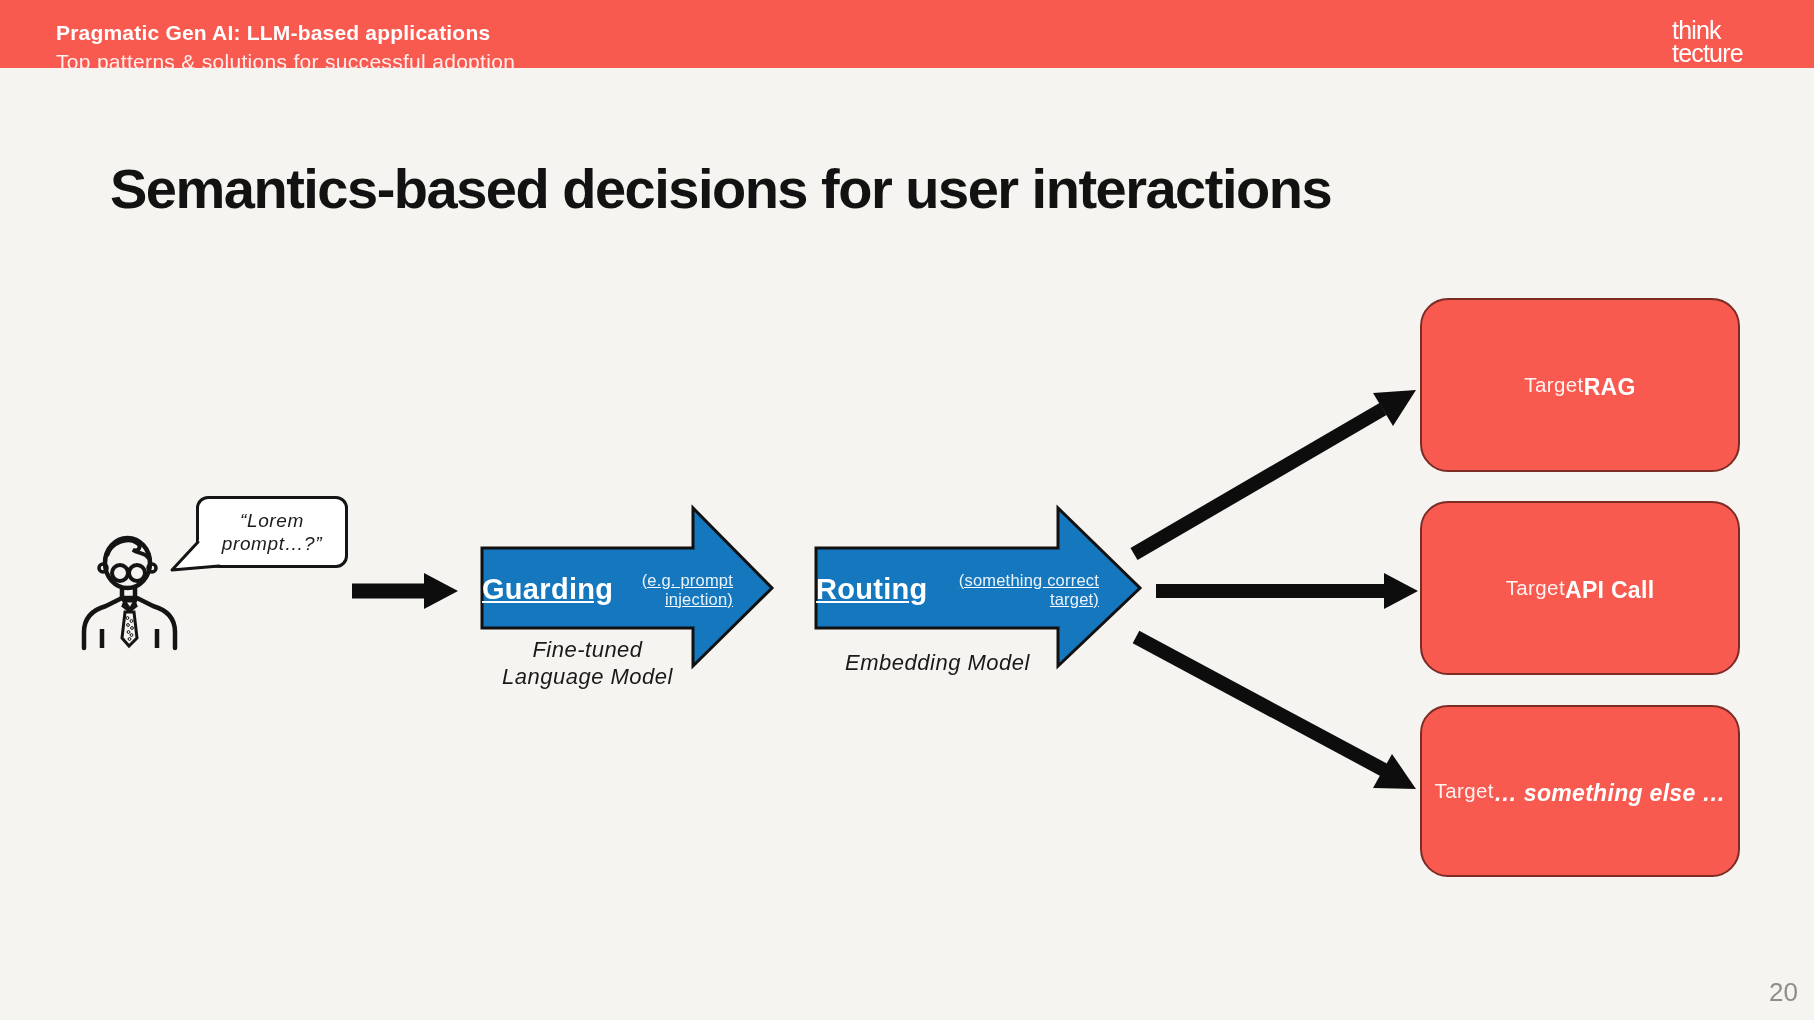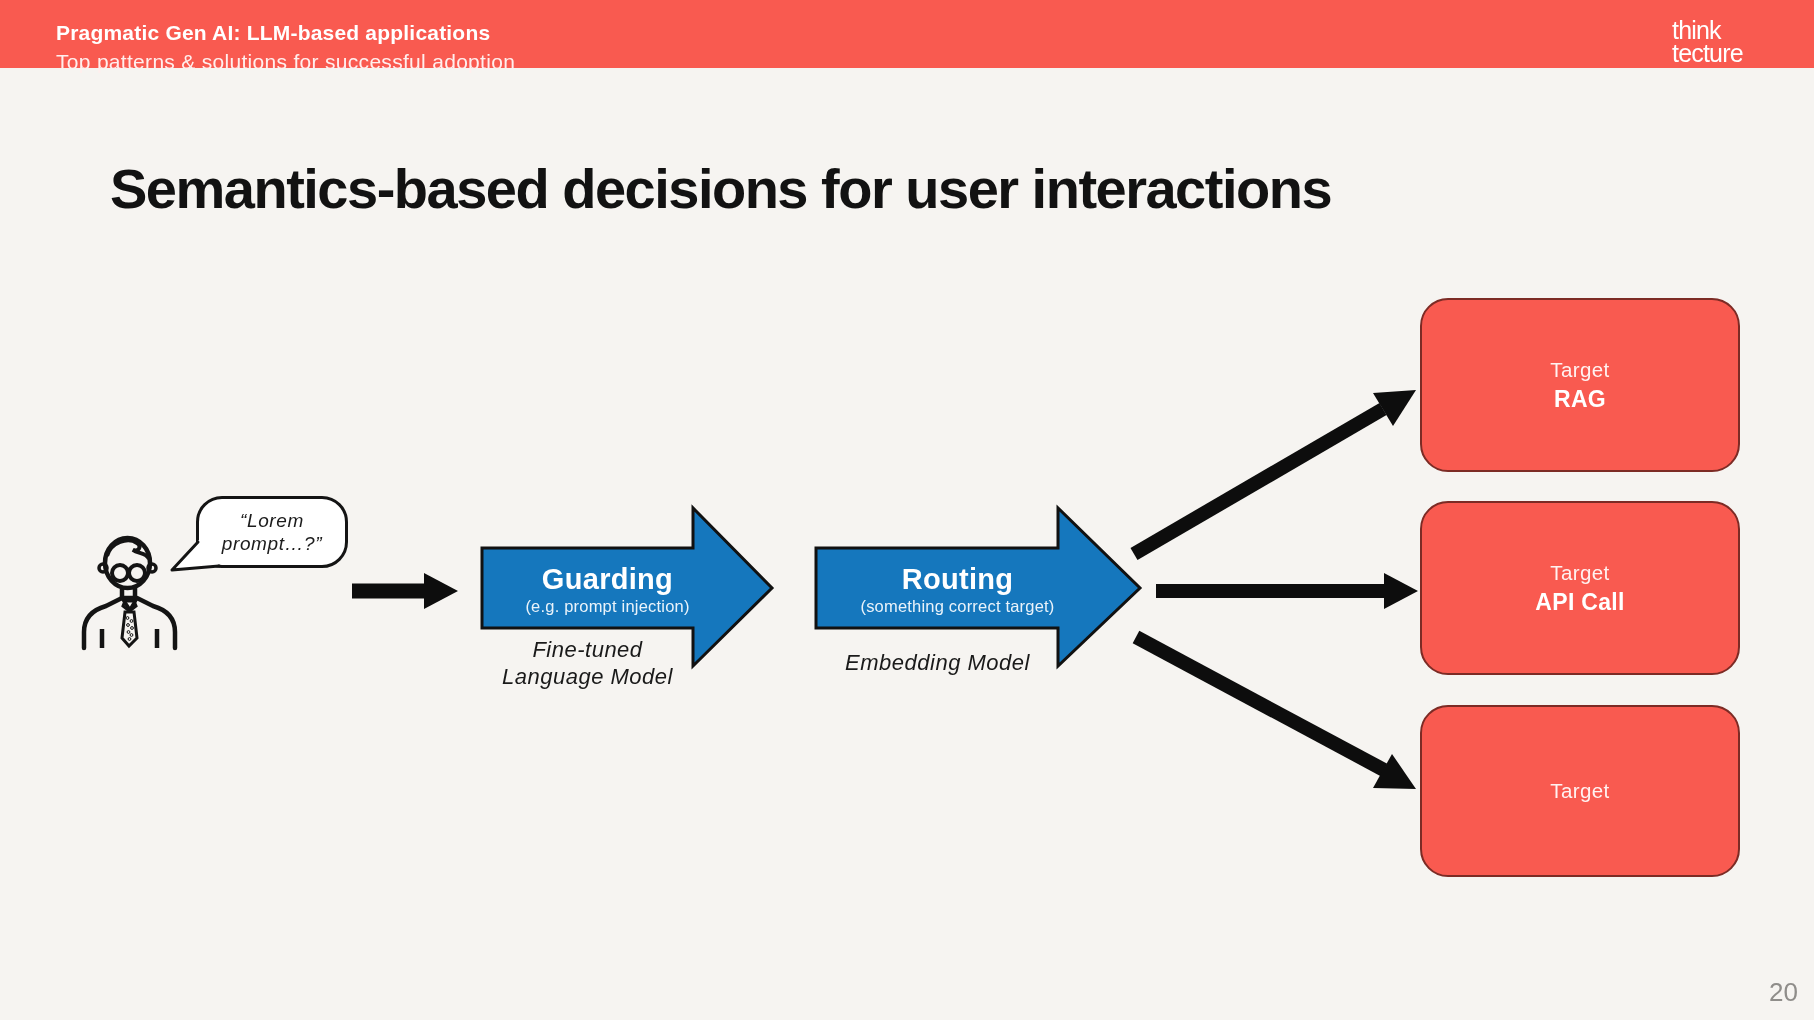--- a/index.html
+++ b/index.html
@@ -47,42 +47,42 @@
   
   .overlay{position:absolute;left:0;top:0;z-index:1;}
   .block-arrow{fill:var(--arrow-blue);stroke:#111;stroke-width:3;stroke-linejoin:miter;}
   .connector-shaft{stroke:var(--connector);}
   .connector-head{fill:var(--connector);}
   
   .person{position:absolute;left:78px;top:532px;z-index:2;}
   .person path,.person circle,.person ellipse,.person line{fill:none;stroke:#141414;}
   .speech-bubble{
     position:absolute;left:196px;top:496px;width:152px;height:72px;
-    background:var(--bubble-bg);border:3px solid #141414;border-radius:26px;
+    background:var(--bubble-bg);border:3px solid #141414;border-radius:12px;
     z-index:2;display:flex;flex-direction:column;align-items:center;justify-content:center;
     font-style:italic;font-size:19px;line-height:23px;letter-spacing:0.6px;color:#1c1c1c;
   }
   .bubble-tail{position:absolute;left:158px;top:534px;z-index:3;}
   
   .step-label-box{
     position:absolute;height:80px;z-index:2;color:#fff;text-align:right;
-    display:flex;flex-direction:column;align-items:center;justify-content:center;
+    display:flex;align-items:center;justify-content:center;text-decoration:underline;
   }
   .step-label{font-size:29px;font-weight:700;letter-spacing:0.3px;}
   .step-note{font-size:16.5px;margin-top:1px;letter-spacing:0.2px;color:#EAF3FA;}
   .model-label{
     position:absolute;z-index:2;text-align:center;
     font-style:italic;font-size:22px;line-height:27px;color:#1a1a1a;letter-spacing:0.5px;
   }
   
   .target-box{
     position:absolute;left:1420px;width:320px;height:174px;
     background:var(--accent-red);border:2px solid var(--target-border);border-radius:28px;
     z-index:2;color:#fff;text-align:center;
-    display:flex;flex-direction:column;align-items:center;justify-content:center;
+    display:flex;flex-direction:row;align-items:center;justify-content:center;
   }
   .target-kicker{font-size:20.5px;color:#FFF2F1;letter-spacing:0.4px;}
   .target-name{font-size:23px;font-weight:700;margin-top:4px;letter-spacing:0.3px;}
   .target-name.italic{font-style:italic;}
   
   .page-number{
     position:absolute;right:16px;top:977px;
     font-size:26px;color:var(--page-gray);z-index:2;
   }
 </style>
@@ -181,15 +181,16 @@
 <div class="target-box" style="top:298px;">
   <div class="target-kicker">Target</div>
   <div class="target-name">RAG</div>
 </div>
 <div class="target-box" style="top:501px;">
   <div class="target-kicker">Target</div>
   <div class="target-name">API Call</div>
 </div>
 <div class="target-box" style="top:705px;height:172px;">
   <div class="target-kicker">Target</div>
+  <div class="target-name italic">… something else …</div>
 </div>
 
 <div class="page-number">20</div>
 
 </body></html>

